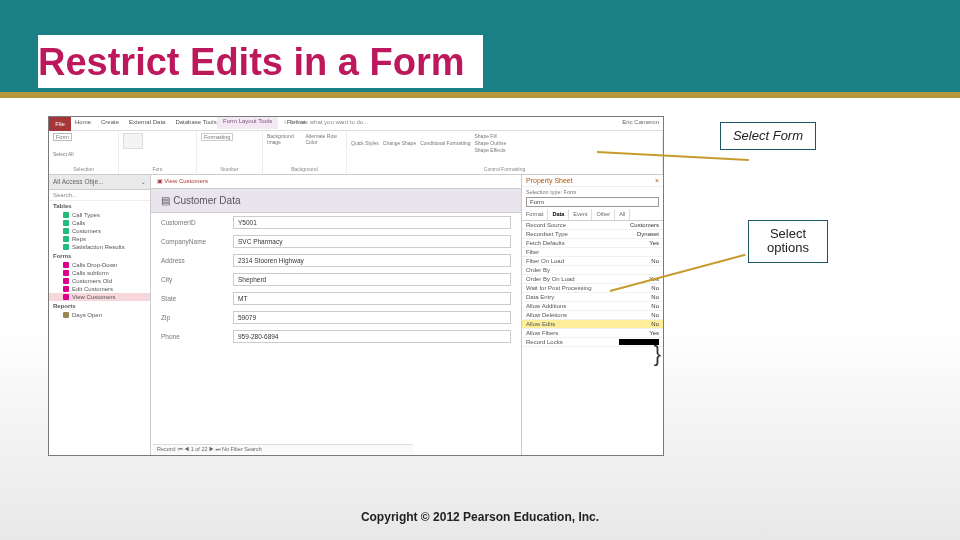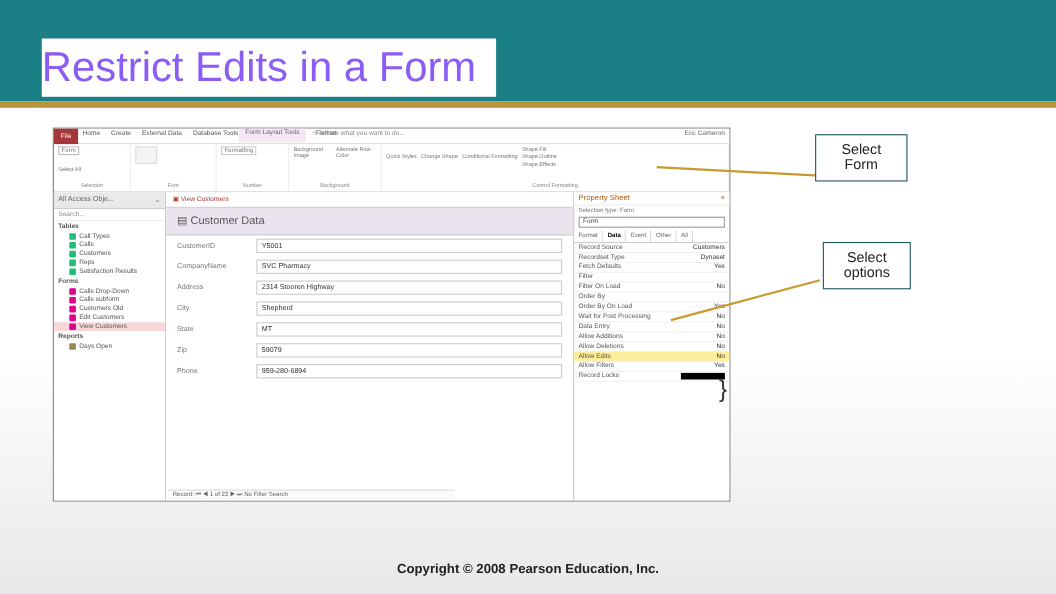--- a/index.html
+++ b/index.html
@@ -1,21 +1,21 @@
 <!DOCTYPE html>
 <html><head>
 <meta charset="utf-8">
 <style>
   * { box-sizing: border-box; margin: 0; padding: 0; }
   html, body { width: 960px; height: 540px; font-family: "Segoe UI", Arial, sans-serif; overflow: hidden; }
   body { background: linear-gradient(#fff 0%, #fff 60%, #e8e8e8 100%); position: relative; }
 
   
   .title-bar { background: #1b7f86; height: 92px; display: flex; align-items: flex-end; padding: 0 0 4px 38px; }
-  .title-bar h1 { font-size: 38px; font-weight: 400; color: #8b5cf6; background: #fff; padding: 6px 18px 4px 0; }
+  .title-bar h1 { font-size: 38px; font-weight: 700; color: #be185d; background: #fff; padding: 6px 18px 4px 0; }
   .gold-line { height: 6px; background: #b8963e; width: 100%; }
 
   
   .stage { position: relative; padding: 18px 24px 0 48px; height: 380px; }
 
   
   .shot { width: 616px; height: 340px; border: 1px solid #7a7a7a; background: #fff; font-size: 7px; color: #444; position: relative; }
 
   
   .rib-top { height: 14px; background: #fff; border-bottom: 1px solid #ddd; position: relative; }
@@ -65,21 +65,21 @@
   .ptab.act { background:#fff; color:#000; border-bottom:1px solid #fff; font-weight:600;}
   .prow { display:flex; justify-content:space-between; padding:1px 4px; border-bottom:1px solid #f1f1f1;}
   .prow .k{ color:#555;}
   .prow .v{ color:#333;}
   .prow.dark .v{ background:#000; color:#000; width:40px;}
   .prow.hi { background:#ffee99;}
   .brace { position:absolute; right:2px; top:166px; font-size:22px; color:#333; }
 
   
   .callout { position:absolute; border:1.5px solid #1d5560; background:#fff; font-size:13px; color:#222; text-align:center; padding:6px 10px; line-height:1.1;}
-  .callout.c1 { left: 741px; top: 24px; width:84px;}
+  .callout.c1 { left: 720px; top: 24px; width:96px;font-style:italic;}
   .callout.c2 { left: 748px; top: 122px; width:80px;}
   .lead { position:absolute; height:2px; background:#c79a2e; }
   .lead.l1 { left: 597px; top: 53px; width: 152px; transform: rotate(3deg); transform-origin:left;}
   .lead.l2 { left: 610px; top: 192px; width: 140px; transform: rotate(-15deg); transform-origin:left;}
 
   
   .footer { position:absolute; bottom:16px; width:100%; text-align:center; font-size:12px; font-weight:600; color:#222;}
 </style>
 </head>
 <body>
@@ -330,13 +330,13 @@
     <div class="recnav">Record:  ⏮ ◀ 1 of 22 ▶ ⏭   No Filter   Search</div>
   </div>
 
   <div class="lead l1"></div>
   <div class="callout c1">Select Form</div>
   <div class="lead l2"></div>
   <div class="callout c2">Select options</div>
 
 </div>
 
-<div class="footer">Copyright © 2008 Pearson Education, Inc.</div>
+<div class="footer">Copyright © 2012 Pearson Education, Inc.</div>
 
 </body></html>

